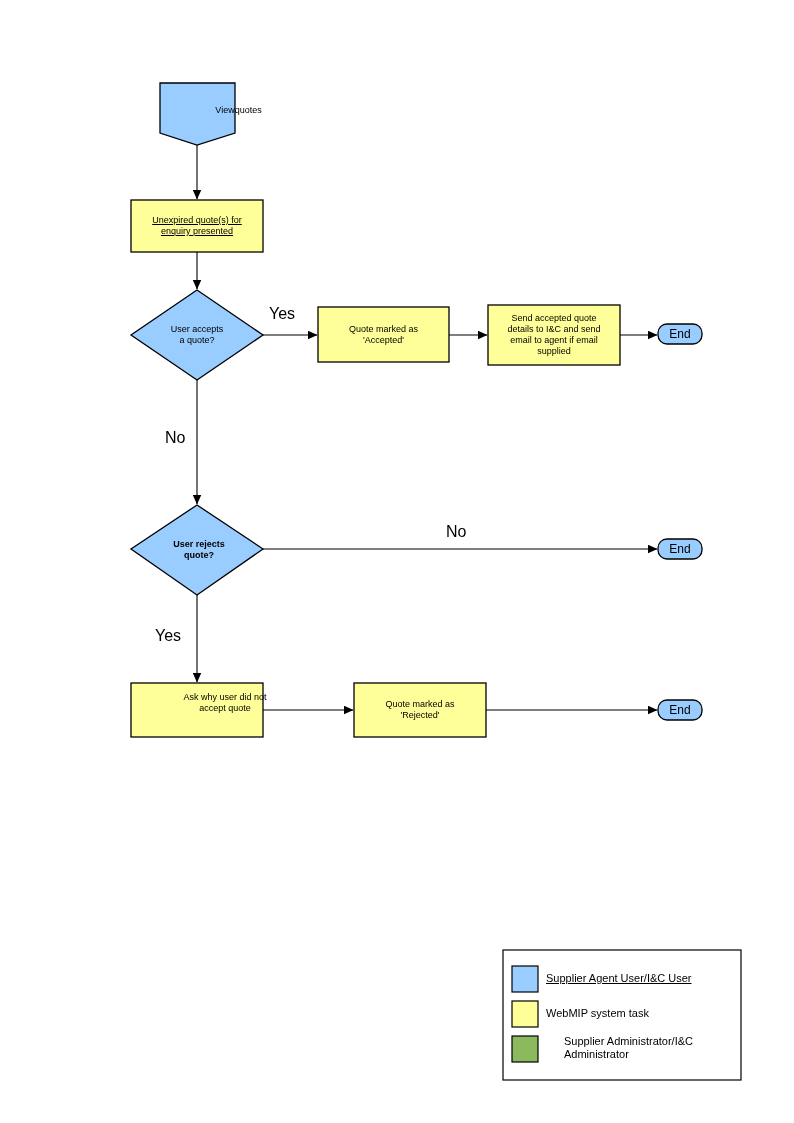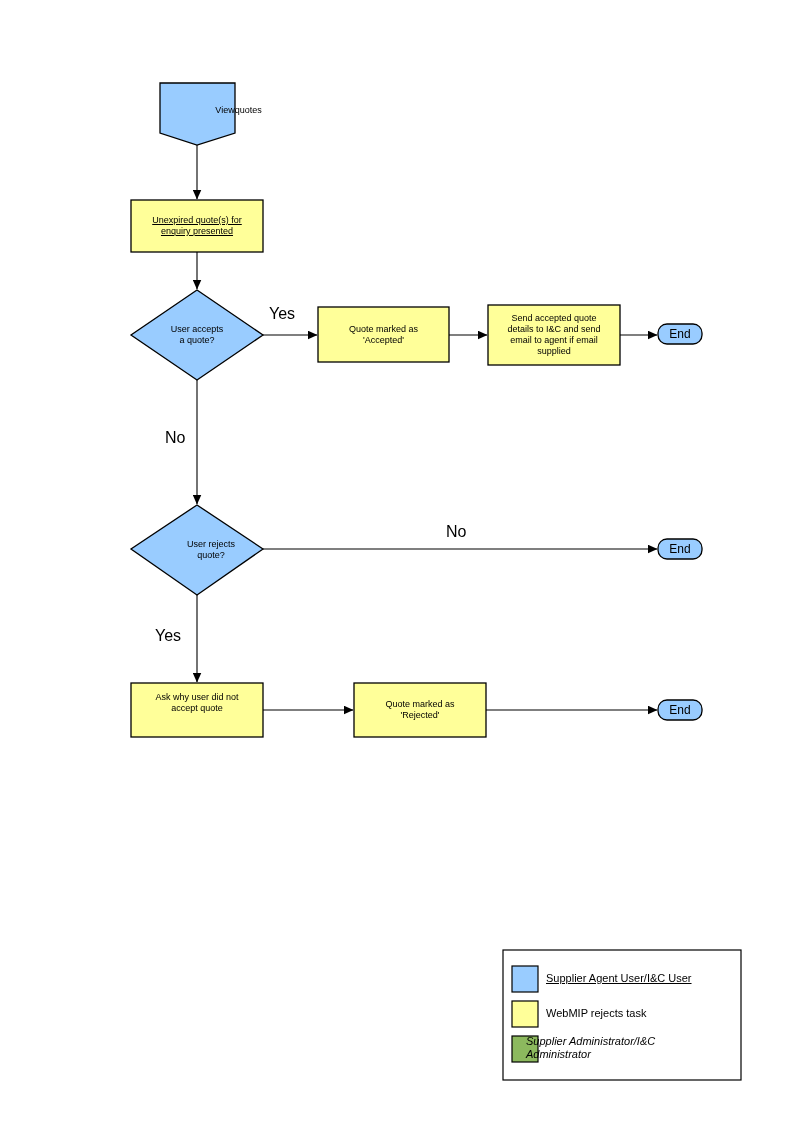--- a/index.html
+++ b/index.html
@@ -120,34 +120,34 @@
 <div class="node-label" style="left:318px; top:307px; width:131px; height:55px;">Quote  marked as
 'Accepted'</div>
 
 <div class="node-label" style="left:490px; top:305px; width:128px; height:60px;">Send accepted quote
 details to I&amp;C and send
 email to agent if email
 supplied</div>
 
 <div class="node-label terminator-label" style="left:658px; top:324px; width:44px; height:20px;">End</div>
 
-<div class="node-label" style="left:155px; top:505px; width:112px; height:90px;">User rejects
+<div class="node-label" style="left:143px; top:505px; width:112px; height:90px;font-weight:bold;">User rejects
 quote?</div>
 
 <div class="node-label terminator-label" style="left:658px; top:539px; width:44px; height:20px;">End</div>
 
-<div class="node-label" style="left:131px; top:683px; width:132px; height:39px;">Ask why user did not
+<div class="node-label" style="left:131px; top:683px; width:132px; height:39px;padding-left:28px;">Ask why user did not
 accept quote</div>
 
 <div class="node-label" style="left:354px; top:683px; width:132px; height:54px;">Quote  marked as
 'Rejected'</div>
 
 <div class="node-label terminator-label" style="left:658px; top:700px; width:44px; height:20px;">End</div>
 
 <div class="edge-label" style="left:269px; top:303px;">Yes</div>
 <div class="edge-label" style="left:165px; top:427px;">No</div>
 <div class="edge-label" style="left:446px; top:521px;">No</div>
 <div class="edge-label" style="left:155px; top:625px;">Yes</div>
 
 <div class="legend-text" style="left:546px; top:972px; width:190px;text-decoration:underline;">Supplier Agent User/I&amp;C User</div>
-<div class="legend-text" style="left:546px; top:1007px; width:190px;">WebMIP rejects task</div>
-<div class="legend-text" style="left:526px; top:1035px; width:195px;font-style:italic;">Supplier Administrator/I&amp;C
+<div class="legend-text" style="left:546px; top:1007px; width:190px;">WebMIP system task</div>
+<div class="legend-text" style="left:564px; top:1035px; width:195px;">Supplier Administrator/I&amp;C
 Administrator</div>
 
 </body></html>

